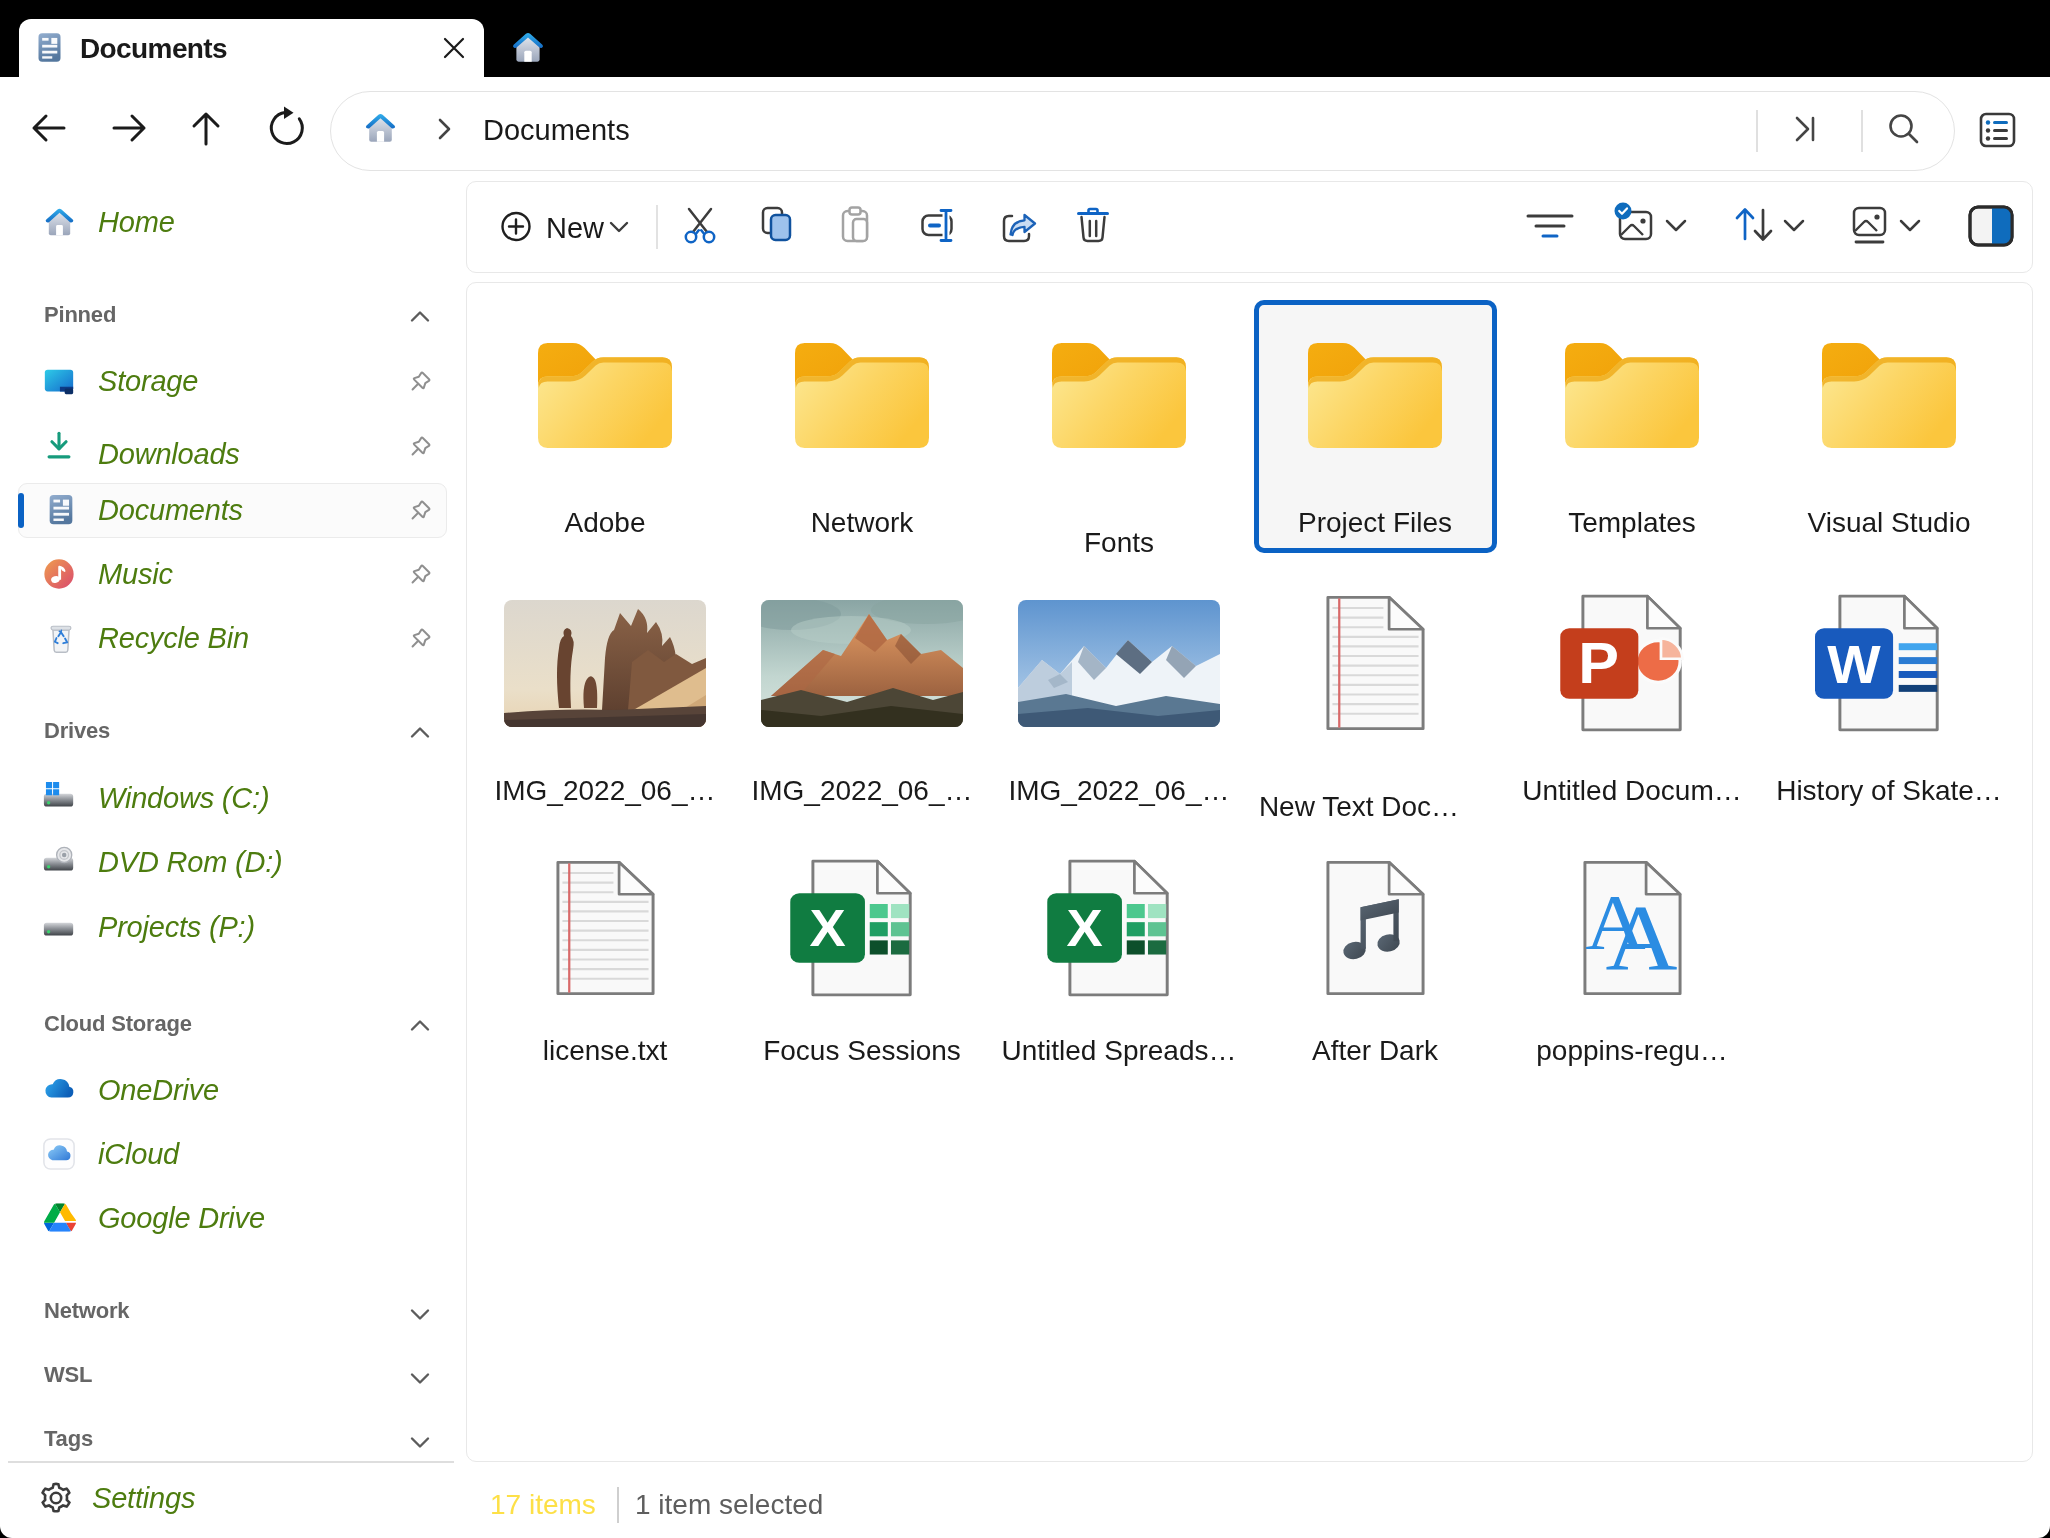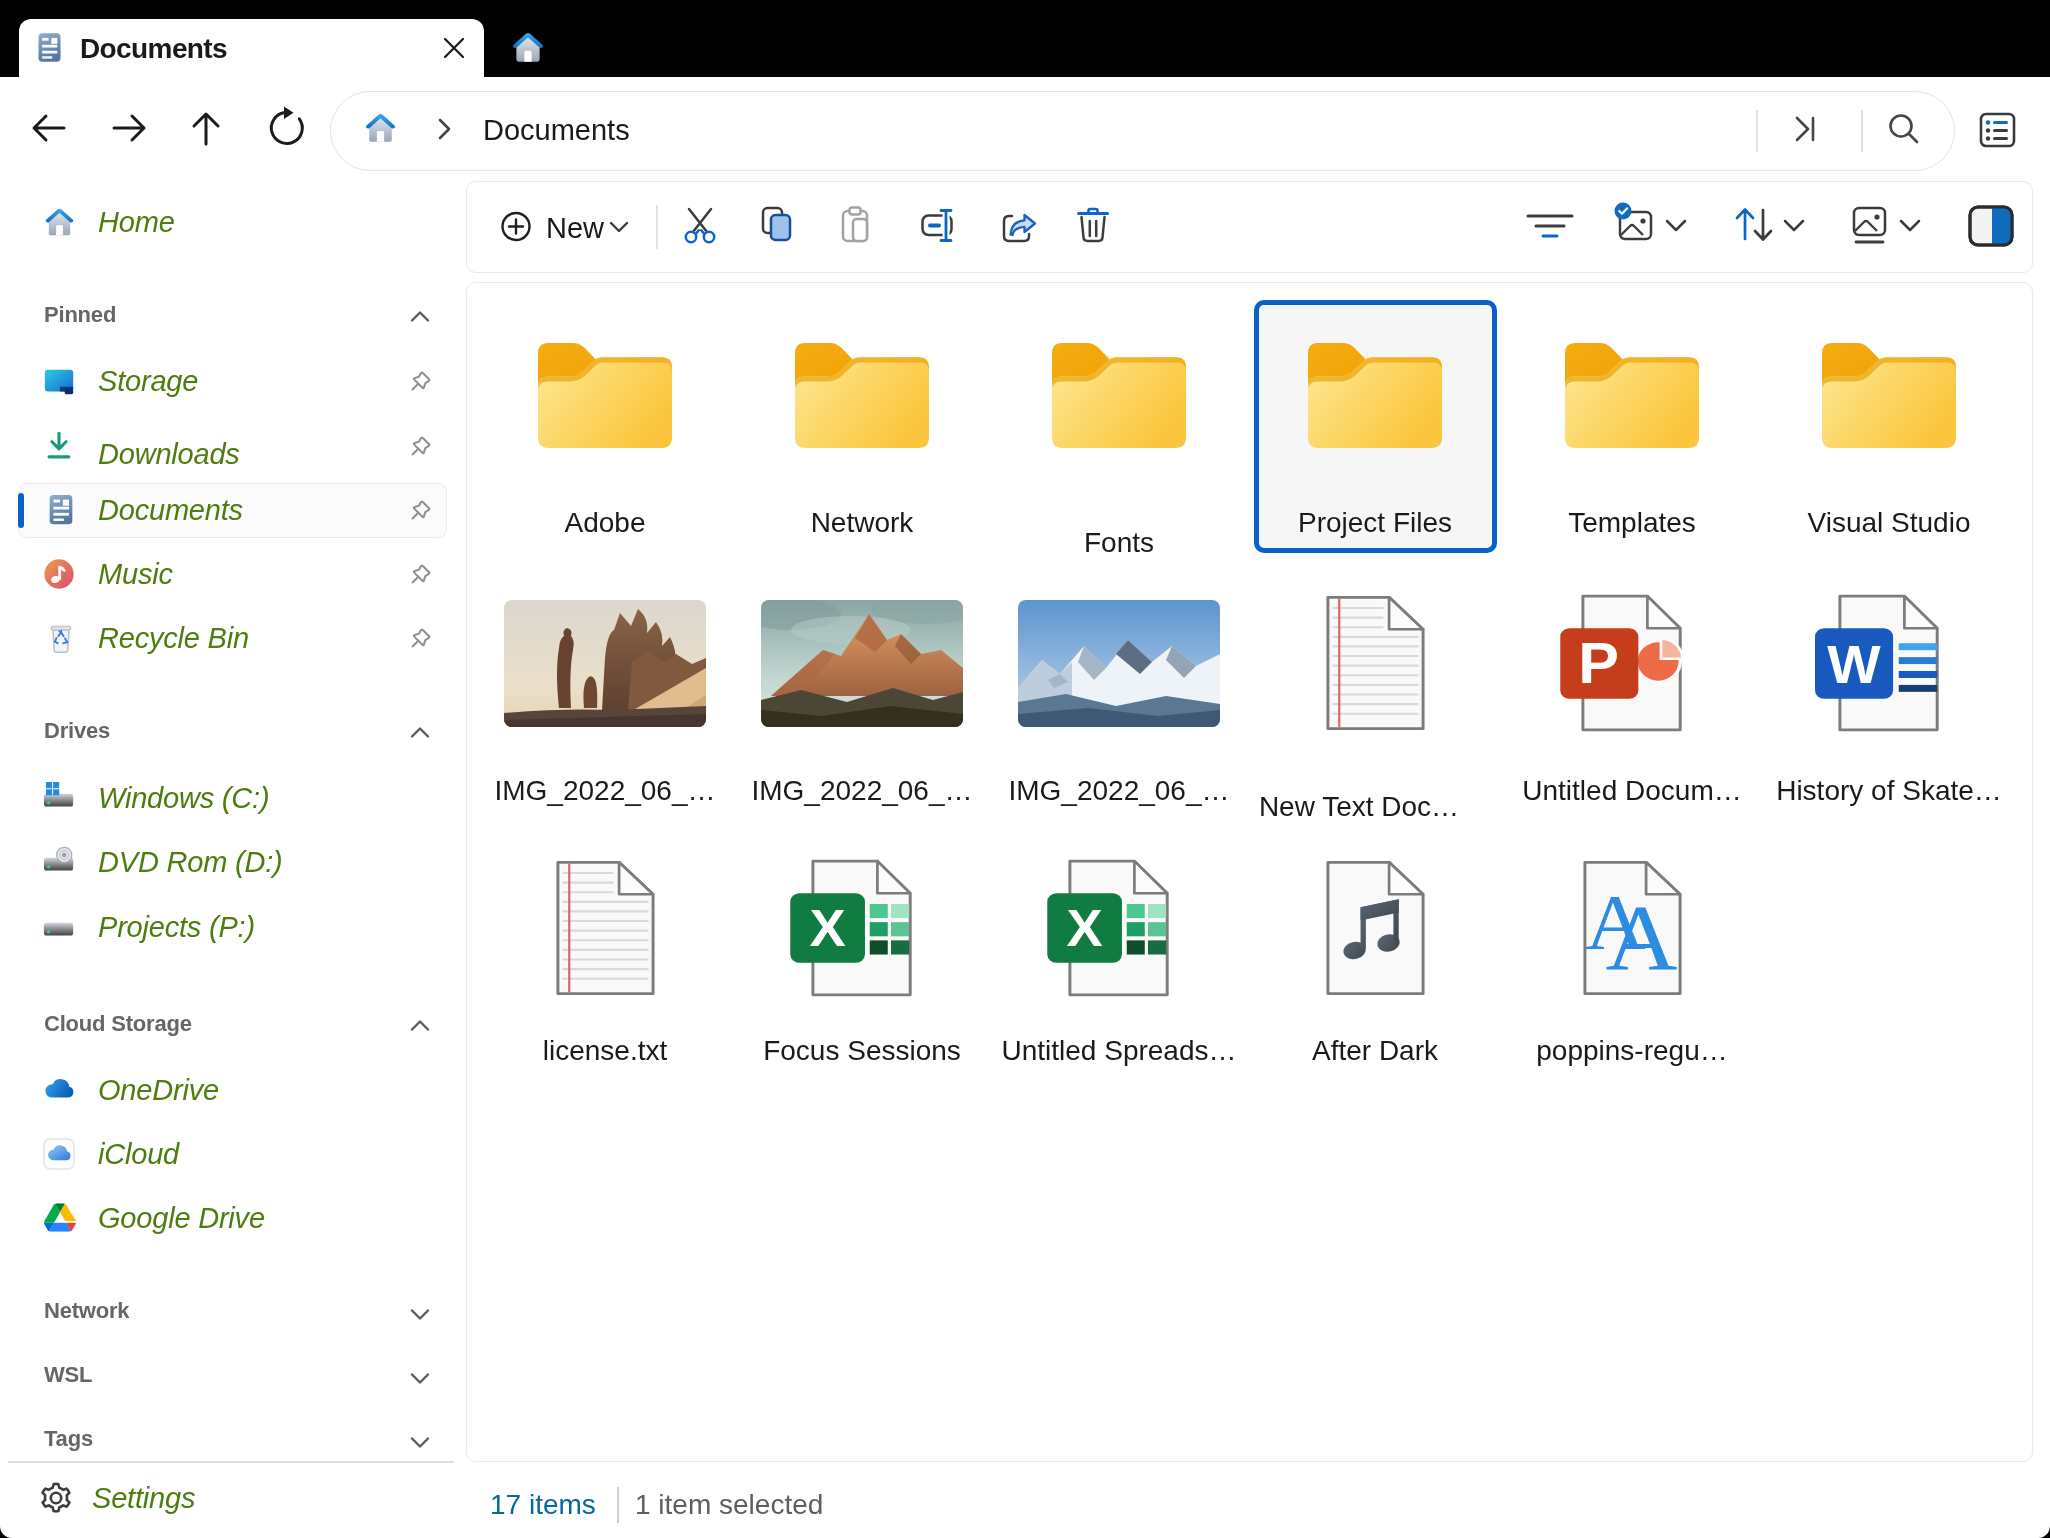--- a/index.html
+++ b/index.html
@@ -575,15 +575,15 @@
 <svg class="abs" style="left:408px; top:1433px;" width="24" height="18" viewBox="0 0 24 18">
     <path d="M4,5.5 L12,13.5 L20,5.5" fill="none" stroke="#5c5c5c" stroke-width="2.4" stroke-linecap="round" stroke-linejoin="round"></path>
   </svg>
 
 <div class="abs" style="left:8px; top:1461px; width:446px; height:1.5px; background:#dedede;"></div>
 <svg class="abs" style="left:38px; top:1480px;" width="36" height="36" viewBox="0 0 36 36">
     <use href="#gear36"></use>
   </svg>
 <div class="sideitem" style="left:92px; top:1482px;">Settings</div>
 
-<div class="abs" style="left:490px; top:1489px; font-size:28px; color:#0369a1;">17 items</div>
+<div class="abs" style="left:490px; top:1489px; font-size:28px; color:#fde047;">17 items</div>
 <div class="abs" style="left:617px; top:1487px; width:2px; height:36px; background:#cfcfcf;"></div>
 <div class="abs" style="left:635px; top:1489px; font-size:28px; color:#5e5e5e;">1 item selected</div>
 
 </body></html>

